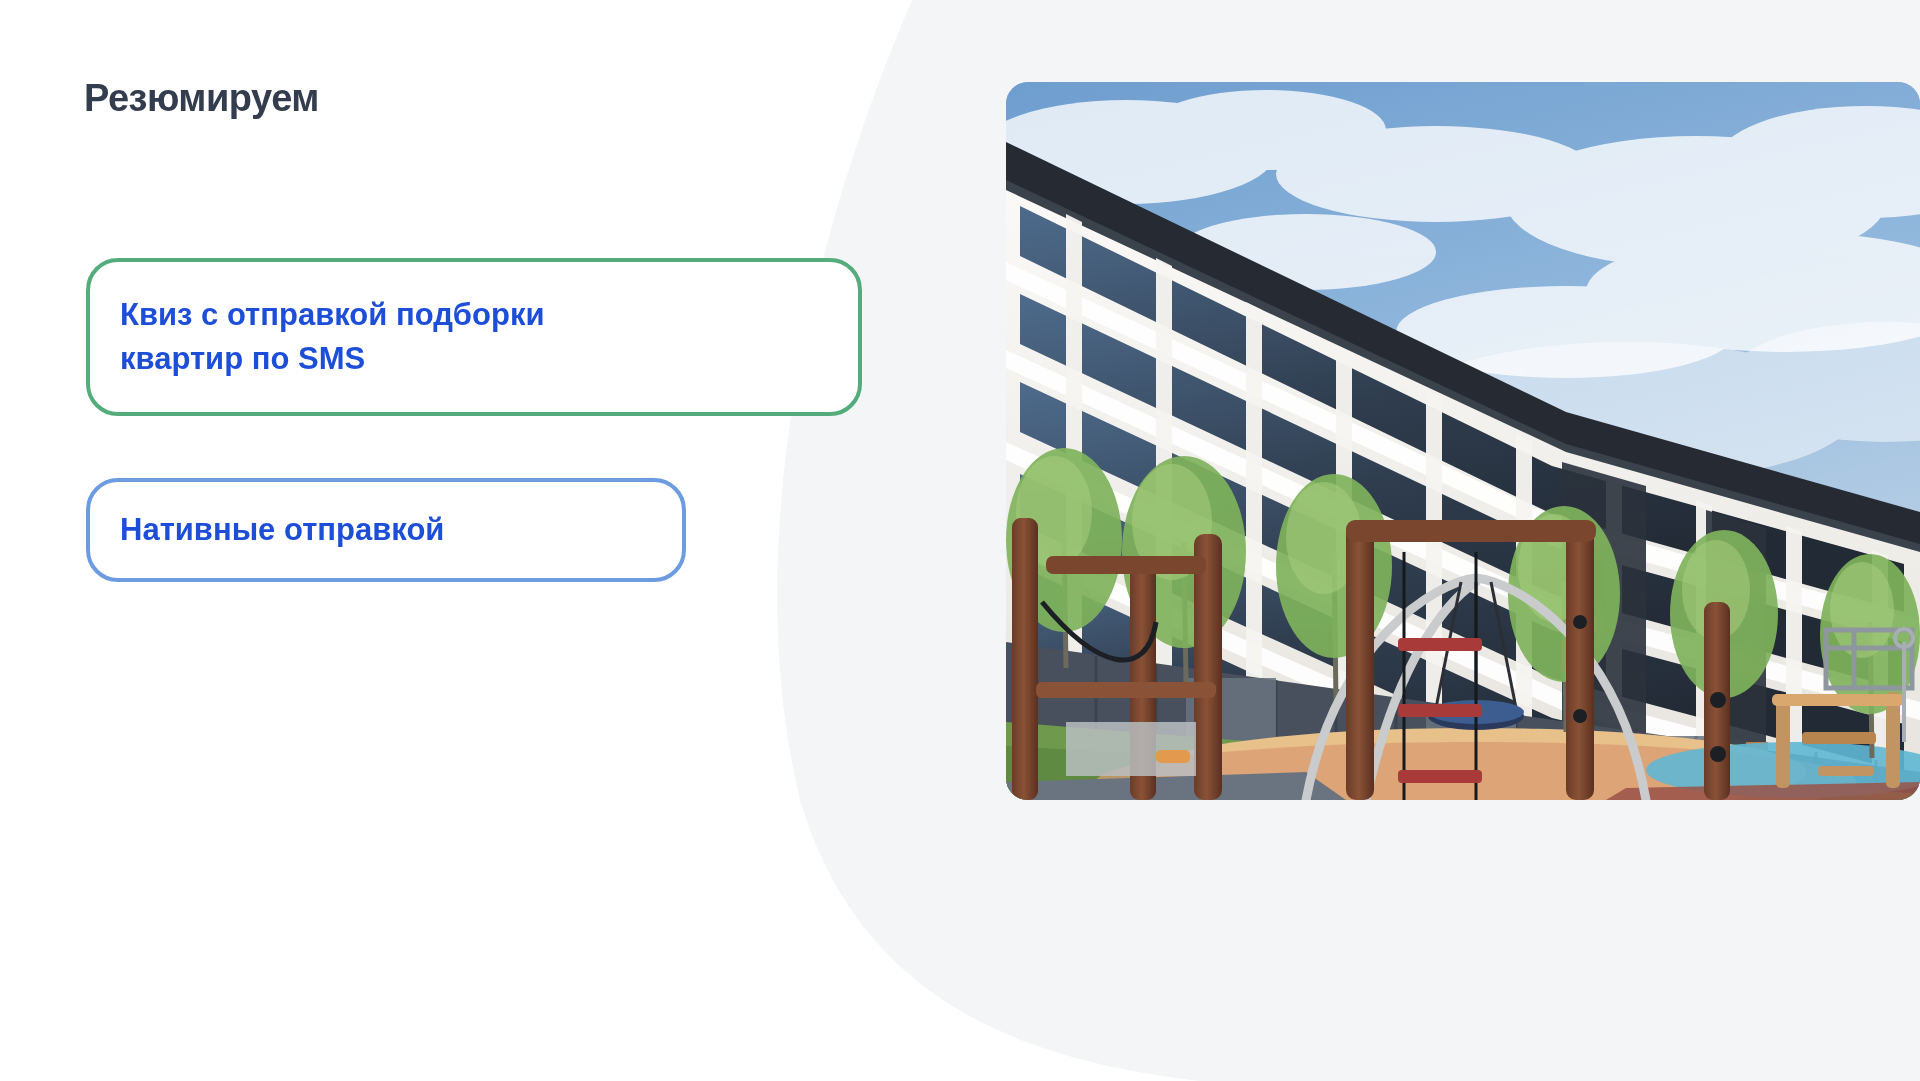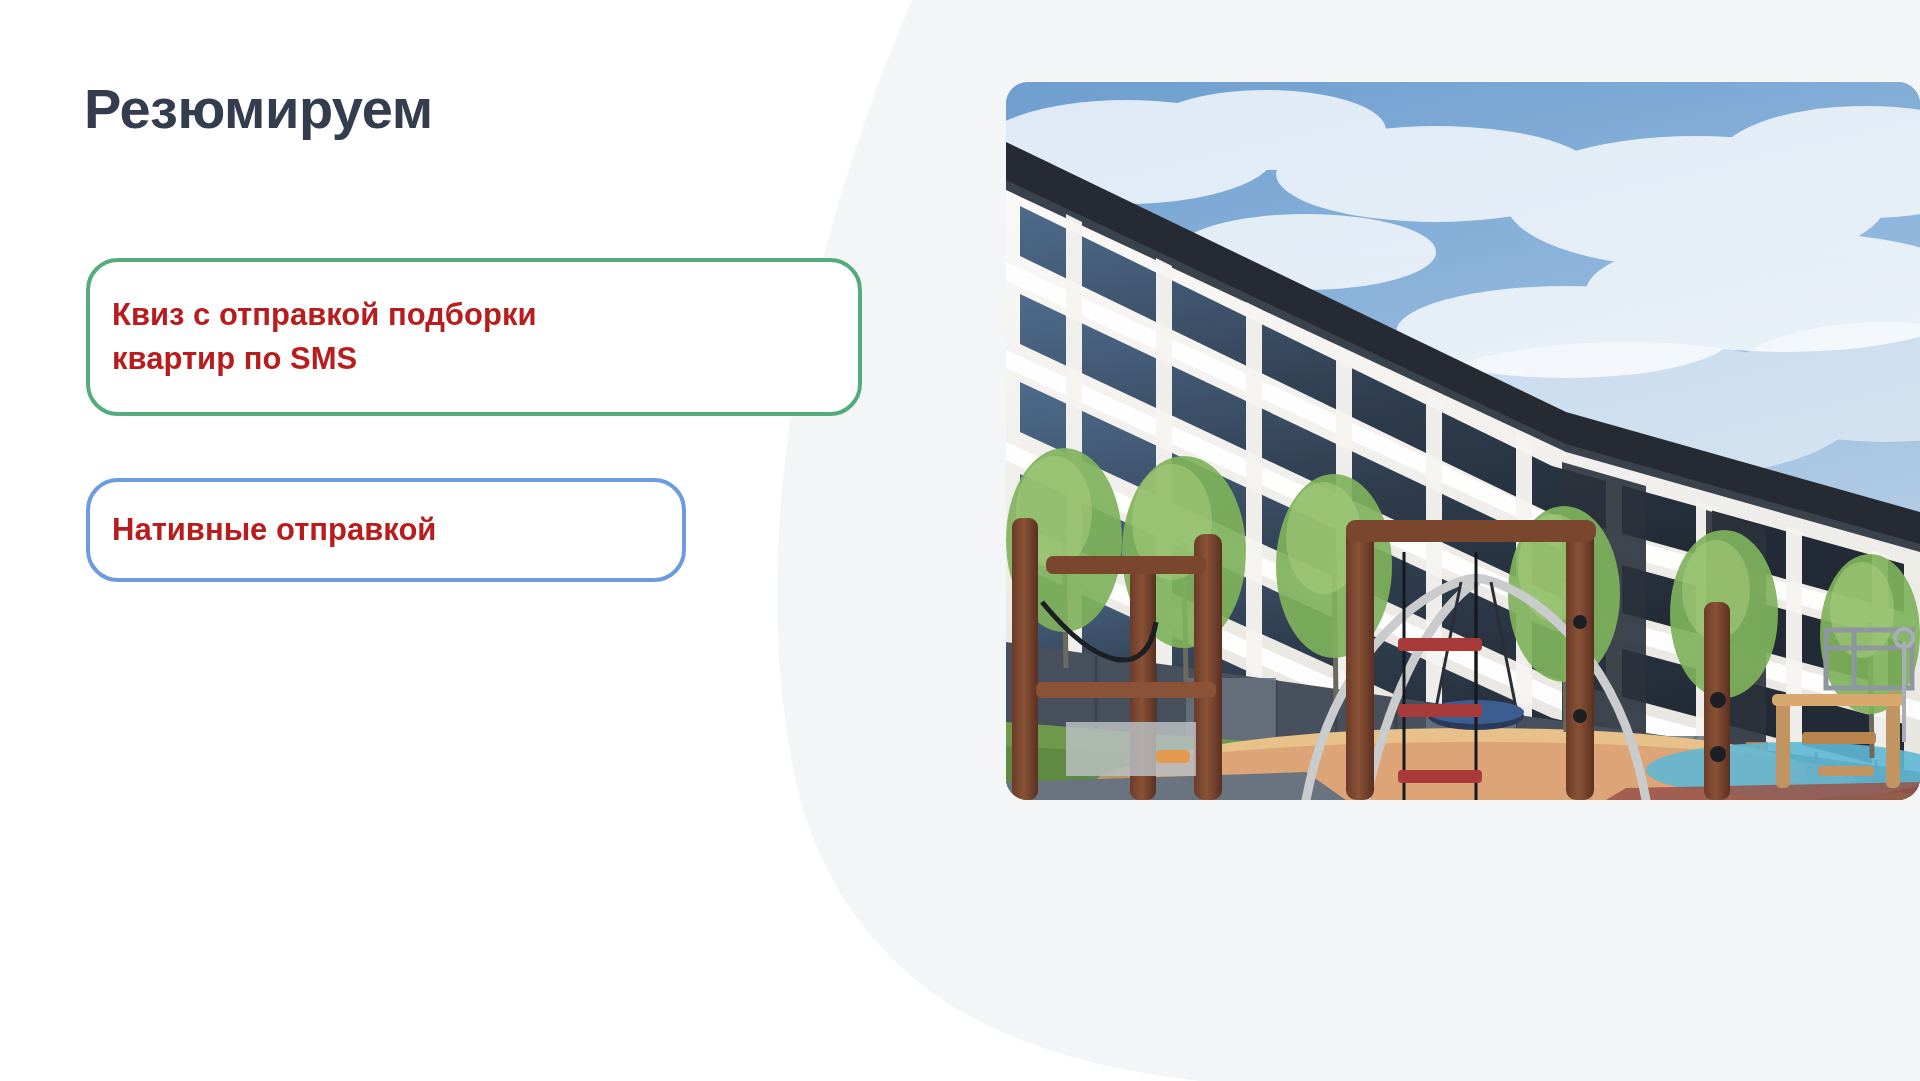--- a/index.html
+++ b/index.html
@@ -27,21 +27,21 @@
   
   .left-col {
     position:absolute;
     left:0; top:0;
     width:960px; height:1081px;
   }
 
   .page-title {
     position:absolute;
     left:84px; top:78px;
-    font-size:56px;
+    font-size:38px;
     font-weight:bold;
     letter-spacing:-0.5px;
     color:#333D4E;
     line-height:1.1;
   }
 
   .cards {
     position:absolute;
     left:86px; top:258px;
     width:800px;
@@ -56,23 +56,23 @@
     align-items:center;
     margin-bottom:62px;
   }
   .card-1 { width:776px; height:158px; border-color:#54AC7C; }
   .card-2 { width:698px; height:158px; border-color:#EBC75F; }
   .card-3 { width:600px; height:104px; border-color:#6D9BE0; margin-bottom:0; }
 
   .card-label {
     font-size:31px;
     font-weight:bold;
-    color:#b91c1c;
+    color:#1d4ed8;
     line-height:1.42;
-    padding-left:22px;
+    padding-left:30px;
     padding-right:20px;
     white-space:pre-line;
   }
   .card-1 .card-label { max-width:610px; }
   .card-2 .card-label { max-width:520px; }
 
   
   .photo {
     position:absolute;
     left:1006px; top:82px;

